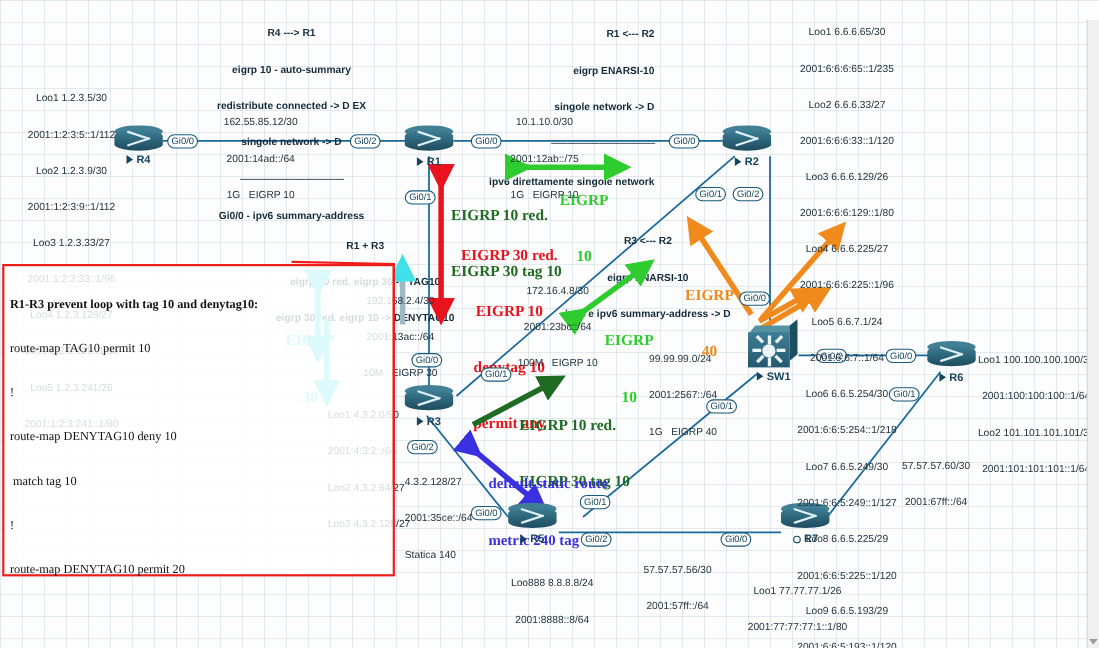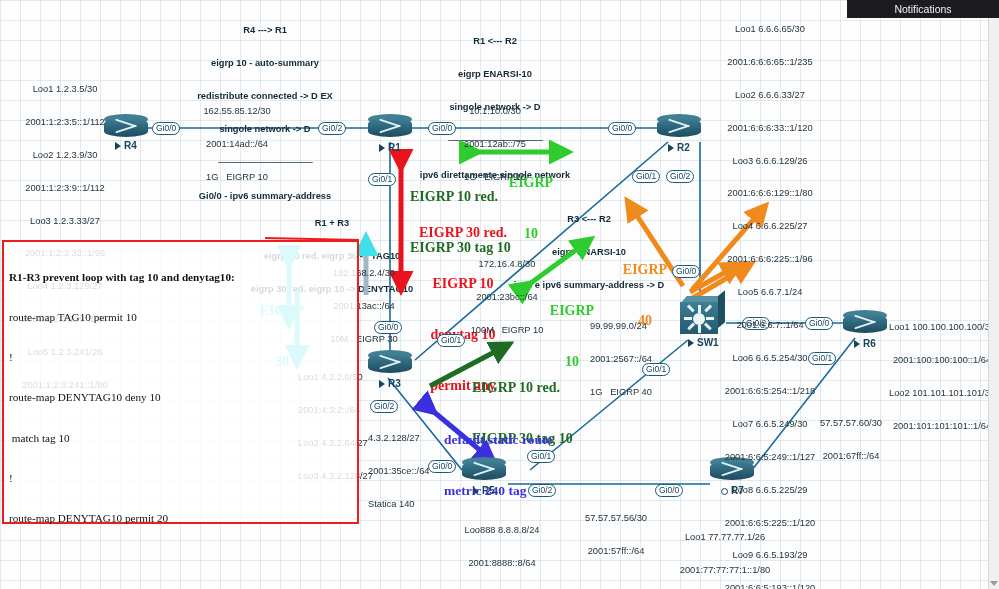--- a/index.html
+++ b/index.html
@@ -107,21 +107,21 @@
 
   <div class="lbl ann" style="left:170px;top:3px;width:190px;">
     <div>R4 ---&gt; R1</div>
     <div>eigrp 10 - auto-summary</div>
     <div>redistribute connected -&gt; D EX</div>
     <div>singole network -&gt; D</div>
     <div class="sep">---------------------------------------------</div>
     <div style="margin-top:2px;">Gi0/0 - ipv6 summary-address</div>
   </div>
 
-  <div class="lbl ann" style="left:395px;top:14px;width:200px;">
+  <div class="lbl ann" style="left:395px;top:4px;width:200px;text-align:right;">
     <div>R1 &lt;--- R2</div>
     <div>eigrp ENARSI-10</div>
     <div>singole network -&gt; D</div>
     <div class="sep">---------------------------------------------</div>
     <div style="margin-top:2px;">ipv6 direttamente singole network</div>
   </div>
 
   <div class="lbl ann" style="left:228px;top:196px;width:208px;">
     <div>R1 + R3</div>
     <div>eigrp 10 red. eigrp 30 -&gt; TAG10</div>
@@ -464,18 +464,17 @@
       
       
       
     </div>
   </div>
 
   <svg style="position:absolute;left:0;top:0;width:999px;height:589px;pointer-events:none;">
     <polyline points="265,238 358,240 358,440" fill="none" stroke="#ef1c1c" stroke-width="2"></polyline>
   </svg>
 
-  <div id="notif">Notifications</div>
   <div id="rail">
     <div class="arrow"></div>
   </div>
 
 </div>
 
 </body></html>

